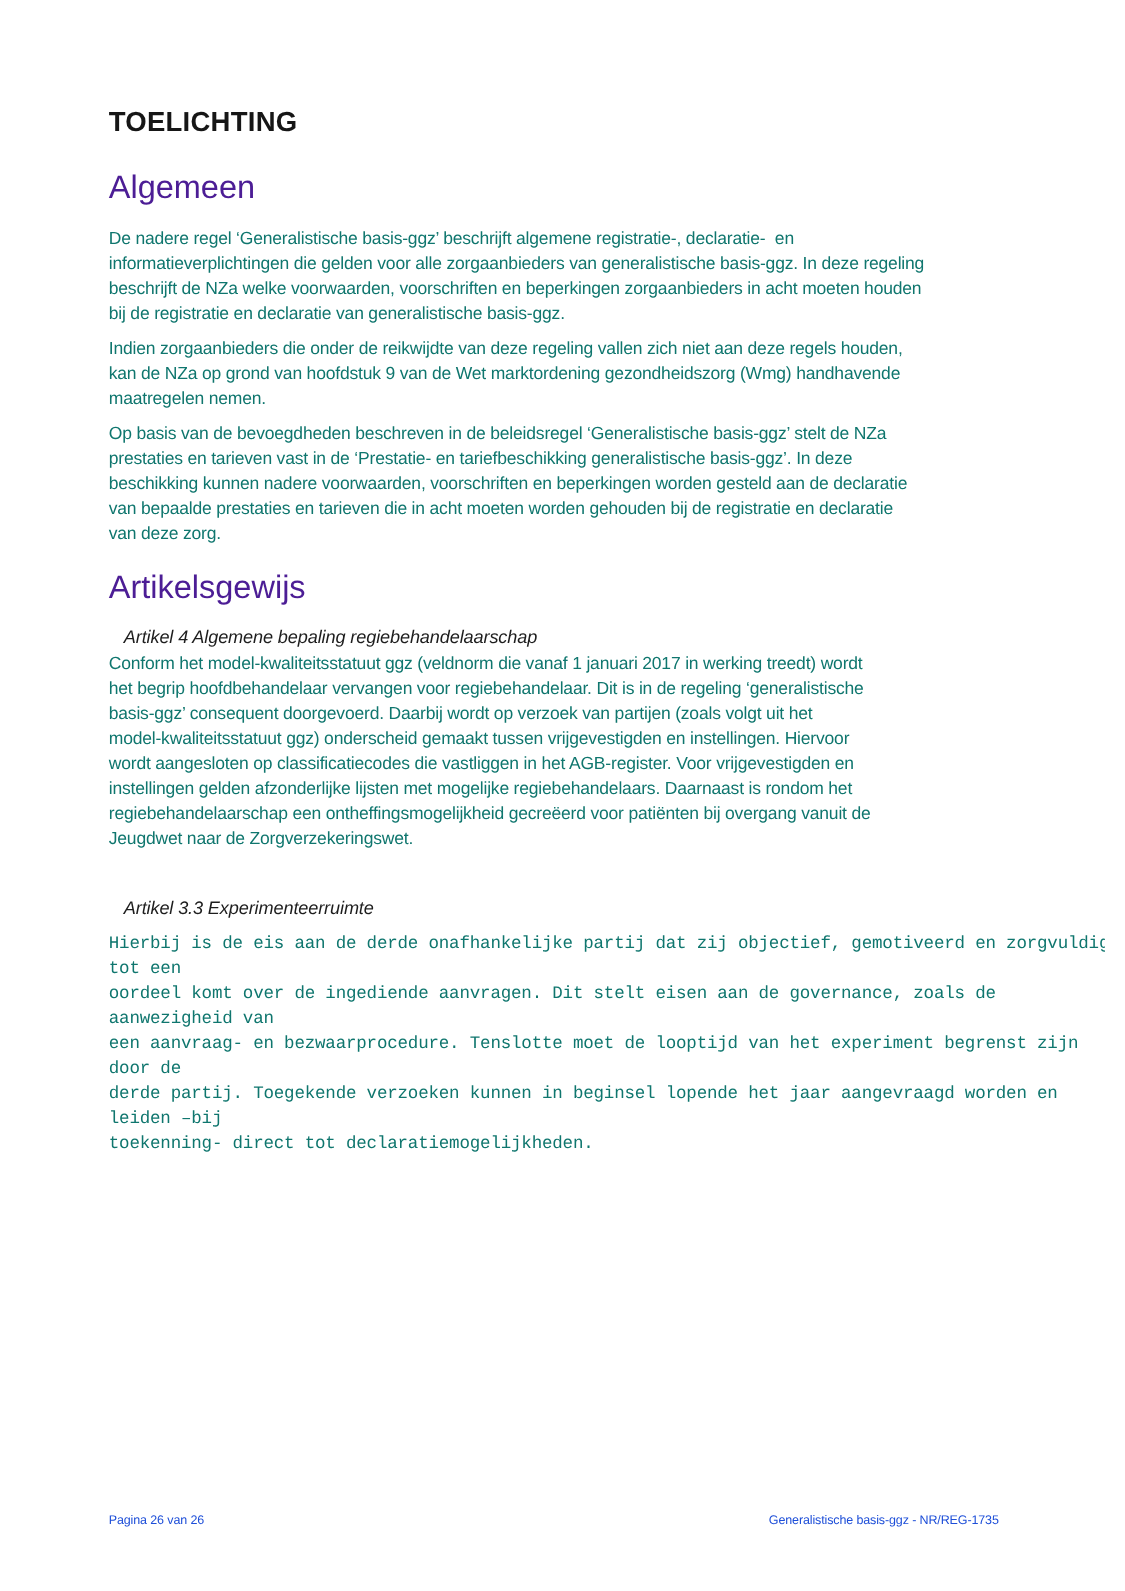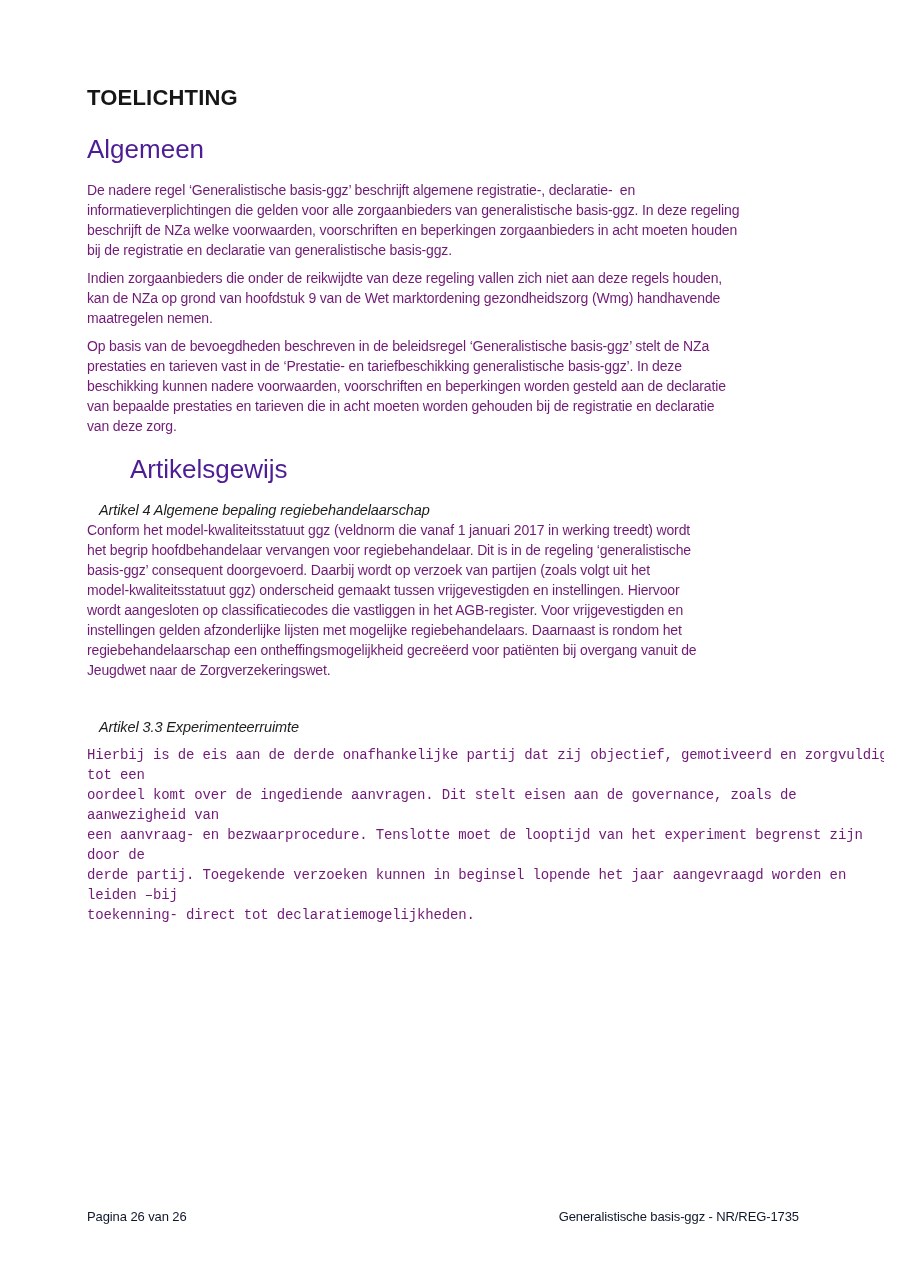--- a/index.html
+++ b/index.html
@@ -32,29 +32,28 @@
   }
   .section-heading {
     margin: 24px 0 0 0;
     font-size: 26px;
     line-height: 30px;
     font-weight: 400;
     color: #4c1d95;
   }
   .section-heading.second {
     margin-top: 18px;
-    margin-left: 43px;
   }
   .body-par {
     margin: 8px 0 0 0;
     font-size: 14px;
     line-height: 20px;
     letter-spacing: -0.15px;
     white-space: pre-wrap;
-    color: #701a75;
+    color: #0f766e;
   }
   .body-par.first {
     margin-top: 16px;
   }
   .article-subheading {
     margin: 16px 0 0 12px;
     font-size: 14.5px;
     line-height: 20px;
     font-style: italic;
     font-weight: 400;
@@ -72,24 +71,24 @@
     font-family: Liberation Mono, monospace;
   }
   .footer {
     position: absolute;
     left: 87px;
     right: 85px;
     top: 1208px;
     display: flex;
     justify-content: space-between;
     align-items: baseline;
-    font-size: 13px;
+    font-size: 10px;
     line-height: 18px;
     letter-spacing: -0.1px;
-    color: #0f172a;
+    color: #1d4ed8;
   }
 </style>
 </head>
 <body>
 
 <div class="page">
   <div class="content">
 
     <h1 class="doc-title">TOELICHTING</h1>
 

